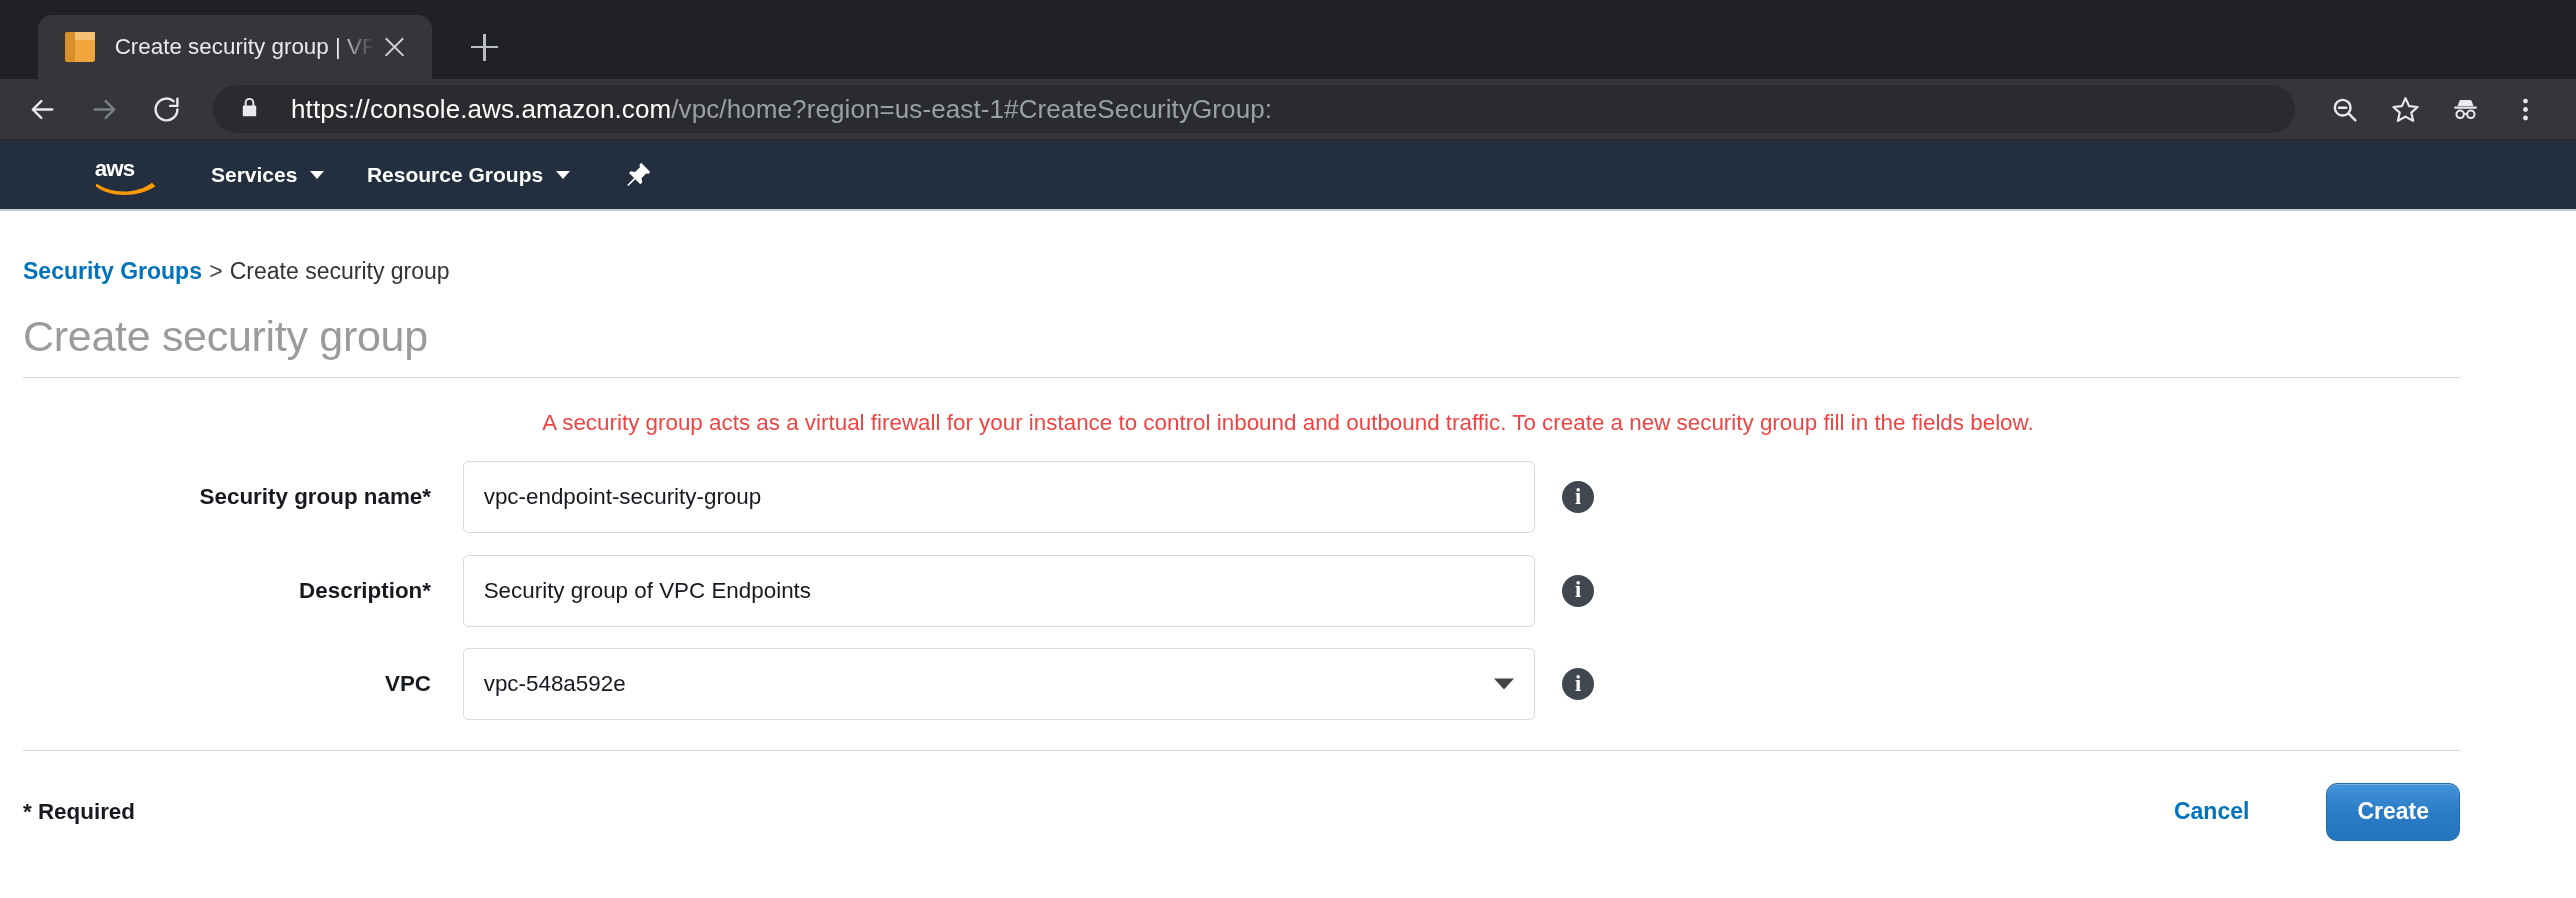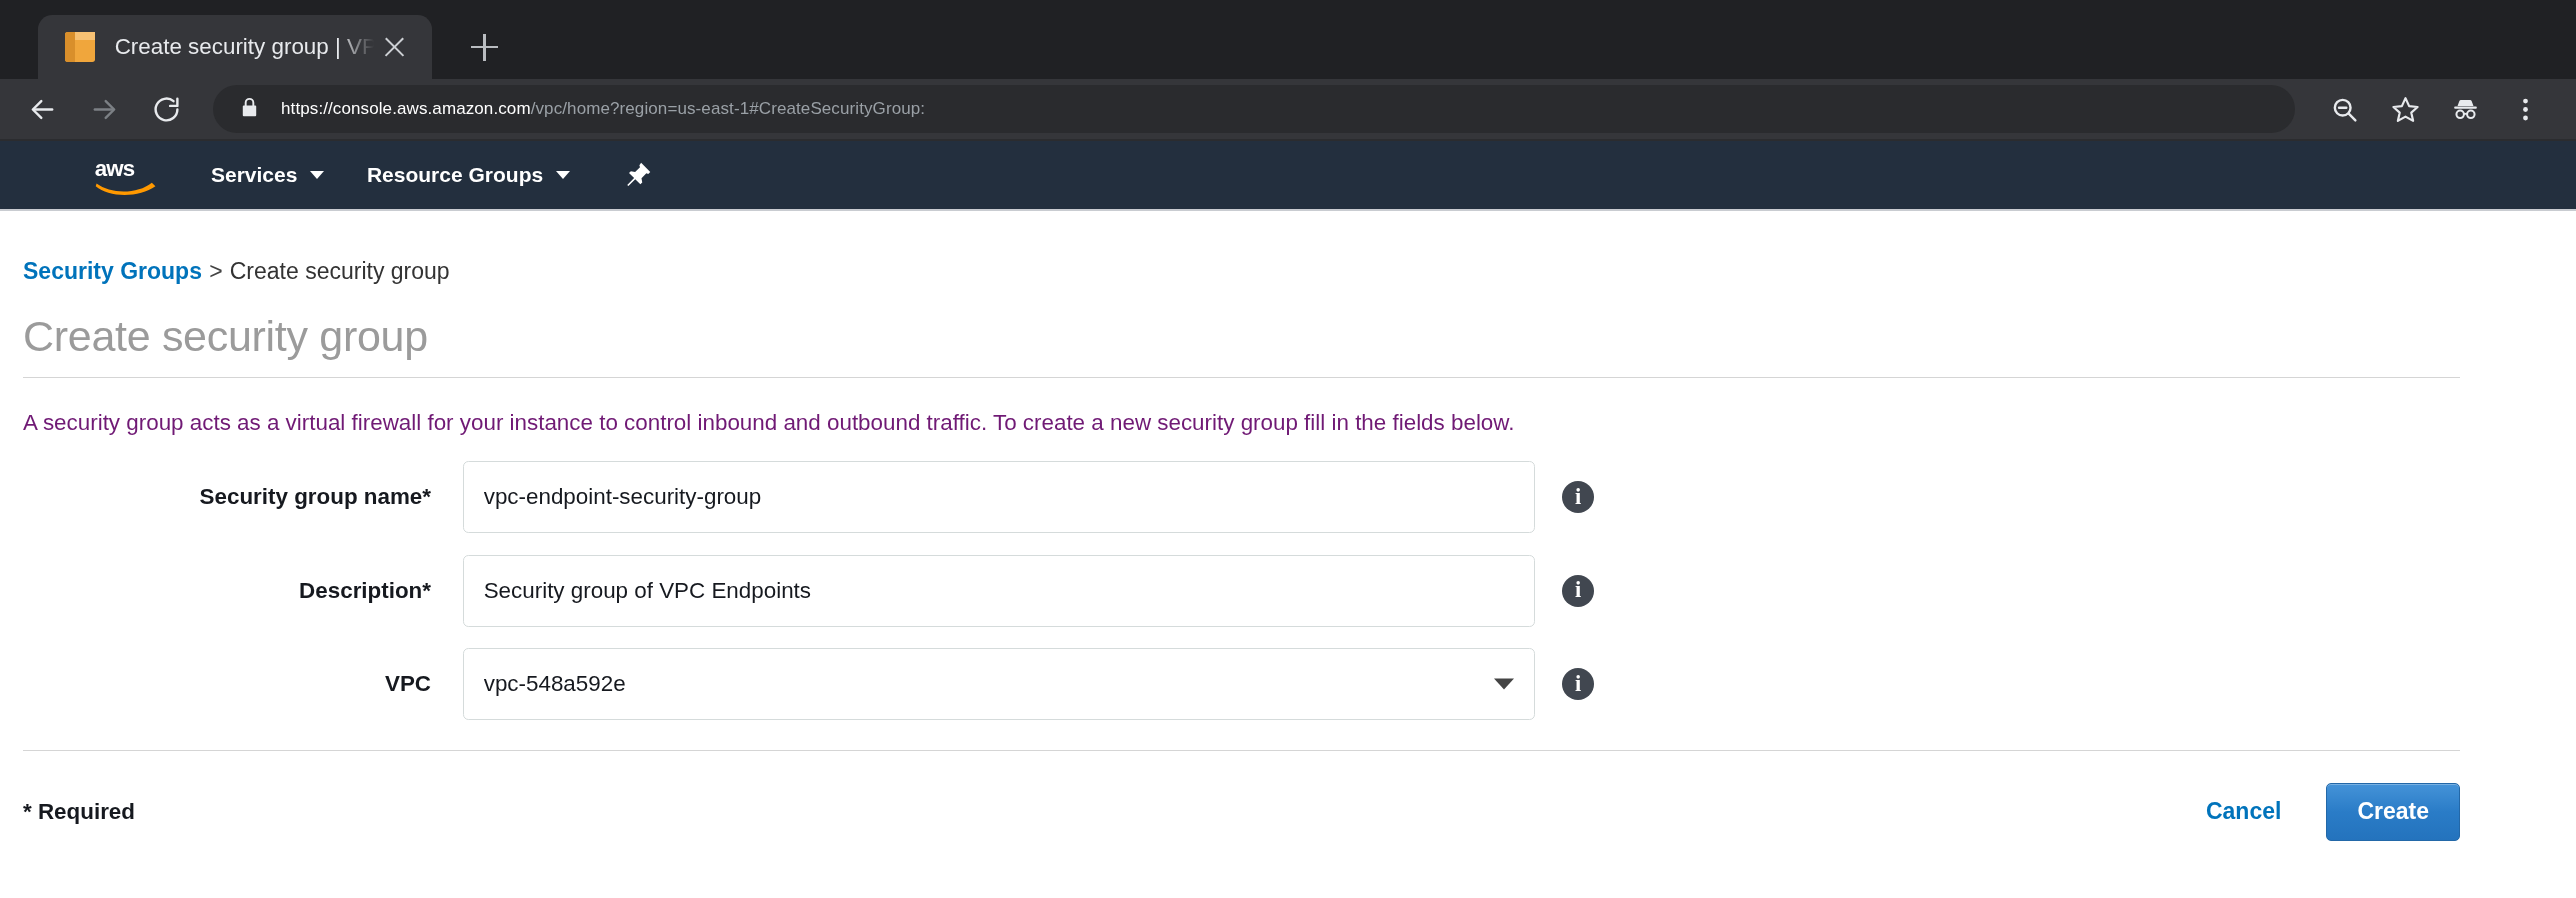--- a/index.html
+++ b/index.html
@@ -117,25 +117,26 @@
     background: #2a2b2e;
     border-radius: 25px;
     display: flex;
     align-items: center;
     padding: 0 25px;
     margin: 0 16px 0 12.5px;
     min-width: 0;
   }
   .lock { flex: 0 0 23px; margin-right: 19.7px; }
   .urltext {
-    font-size: 17px;
+    font-size: 26px;
     white-space: nowrap;
     overflow: hidden;
     color: #9aa0a6;
     letter-spacing: 0.1px;
+    margin-left: 10px;
   }
   .urltext .host { color: #ffffff; }
 
   .tb-icon {
     width: 55px; height: 55px;
     position: relative;
     flex: 0 0 55px;
     margin-left: 5.4px;
   }
   .tb-icon svg { position: absolute; left: 13.4px; top: 13.4px; }
@@ -198,22 +199,23 @@
     color: #9b9b9b;
     font-weight: normal;
     padding: 27px 0 16px 0;
     border-bottom: 1.8px solid #d5d5d5;
     margin-right: 93px;
     letter-spacing: -0.3px;
   }
 
   .intro {
     font-size: 22.4px;
-    color: #701a75;
+    color: #ef4444;
     padding-top: 32px;
+    text-align: center;
   }
 
   .form { padding-top: 25px; }
   .form-row {
     display: flex;
     align-items: center;
     margin-bottom: 21.5px;
   }
   .form-label {
     width: 440px;
@@ -287,25 +289,26 @@
     text-decoration: none;
     margin-right: 45px;
     cursor: pointer;
   }
   .create-btn {
     font-size: 23px;
     font-weight: bold;
     color: #ffffff;
     background: linear-gradient(to bottom, #4593d8 0%, #2a7cc7 50%, #2473bd 100%);
     border: 0.9px solid #2368a8;
-    border-radius: 5px;
+    border-radius: 11px;
     padding: 14.3px 30px;
     font-family: "Liberation Sans", sans-serif;
     cursor: pointer;
     box-shadow: inset 0 0.9px 0 rgba(255,255,255,0.28);
+    margin-left: 32px;
   }
 </style>
 </head>
 <body>
 
 <div class="browser">
 
   <div class="tabstrip">
     <div class="tab">
       <div class="tab-favicon">

